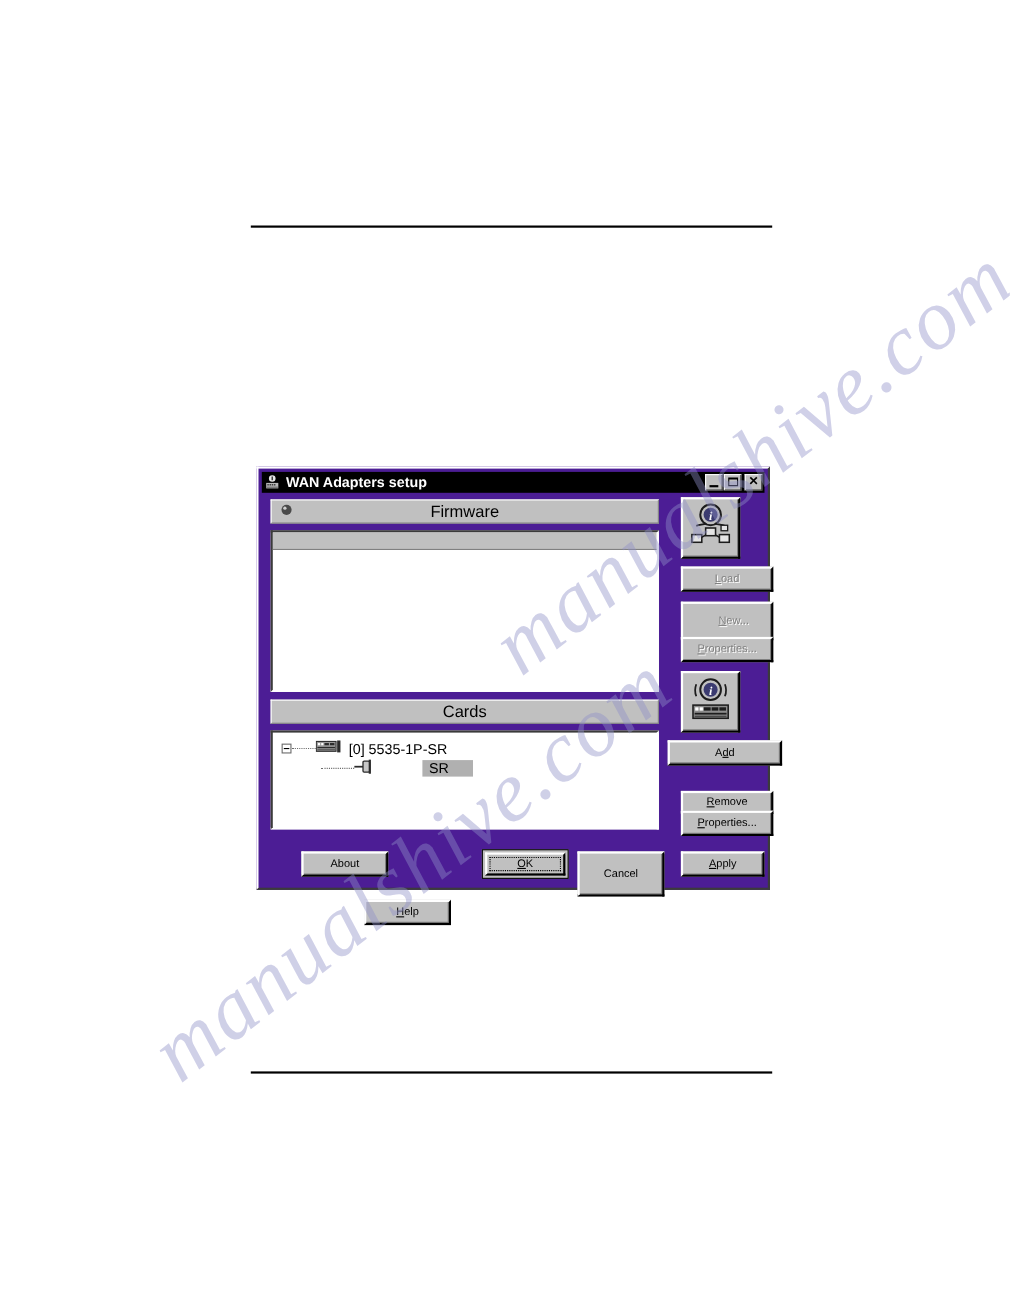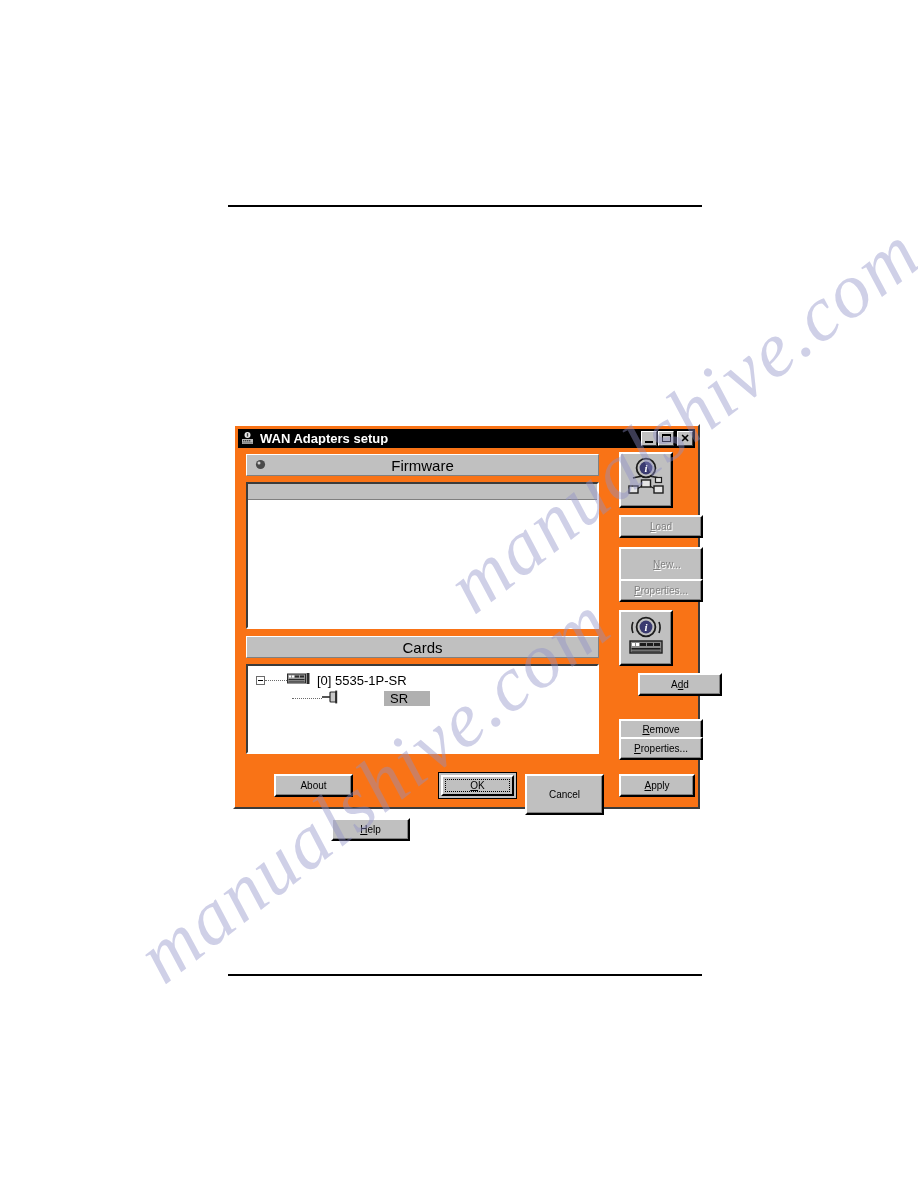--- a/index.html
+++ b/index.html
@@ -58,21 +58,21 @@
     transform-origin: left top;
   }
 
   
   .win {
     position: absolute;
     left: 233px;
     top: 424px;
     width: 467px;
     height: 385px;
-    background: #f97316;
+    background: #4c1d95;
     border-top: 2px solid #ffffff;
     border-left: 2px solid #ffffff;
     border-right: 2px solid #3b3b3b;
     border-bottom: 2px solid #3b3b3b;
     box-sizing: border-box;
     z-index: 10;
   }
   .titlebar {
     position: absolute;
     left: 3px;
@@ -434,21 +434,21 @@
         <rect x="11" y="29" width="3" height="3" fill="#ffffff"></rect>
         <rect x="15" y="29" width="6" height="3" fill="#1c1c1c"></rect>
         <rect x="22" y="29" width="6" height="3" fill="#1c1c1c"></rect>
         <rect x="29" y="29" width="6" height="3" fill="#1c1c1c"></rect>
         <rect x="6.5" y="34" width="29" height="1.6" fill="#1c1c1c"></rect>
         <rect x="6.5" y="36.6" width="29" height="1.4" fill="#4a4a4a"></rect>
       </svg>
     </span>
   </div>
 
-  <div class="btn" style="left:403px; top:247px; width:84px; height:23px;">
+  <div class="btn" style="left:372px; top:247px; width:104px; height:23px;">
     <span class="lbl">A<u>d</u>d</span>
   </div>
 
   <div class="btn" style="left:384px; top:293px; width:84px; height:21px;">
     <span class="lbl"><u>R</u>emove</span>
   </div>
 
   <div class="btn" style="left:384px; top:311px; width:84px; height:23px;">
     <span class="lbl"><u>P</u>roperties...</span>
   </div>

